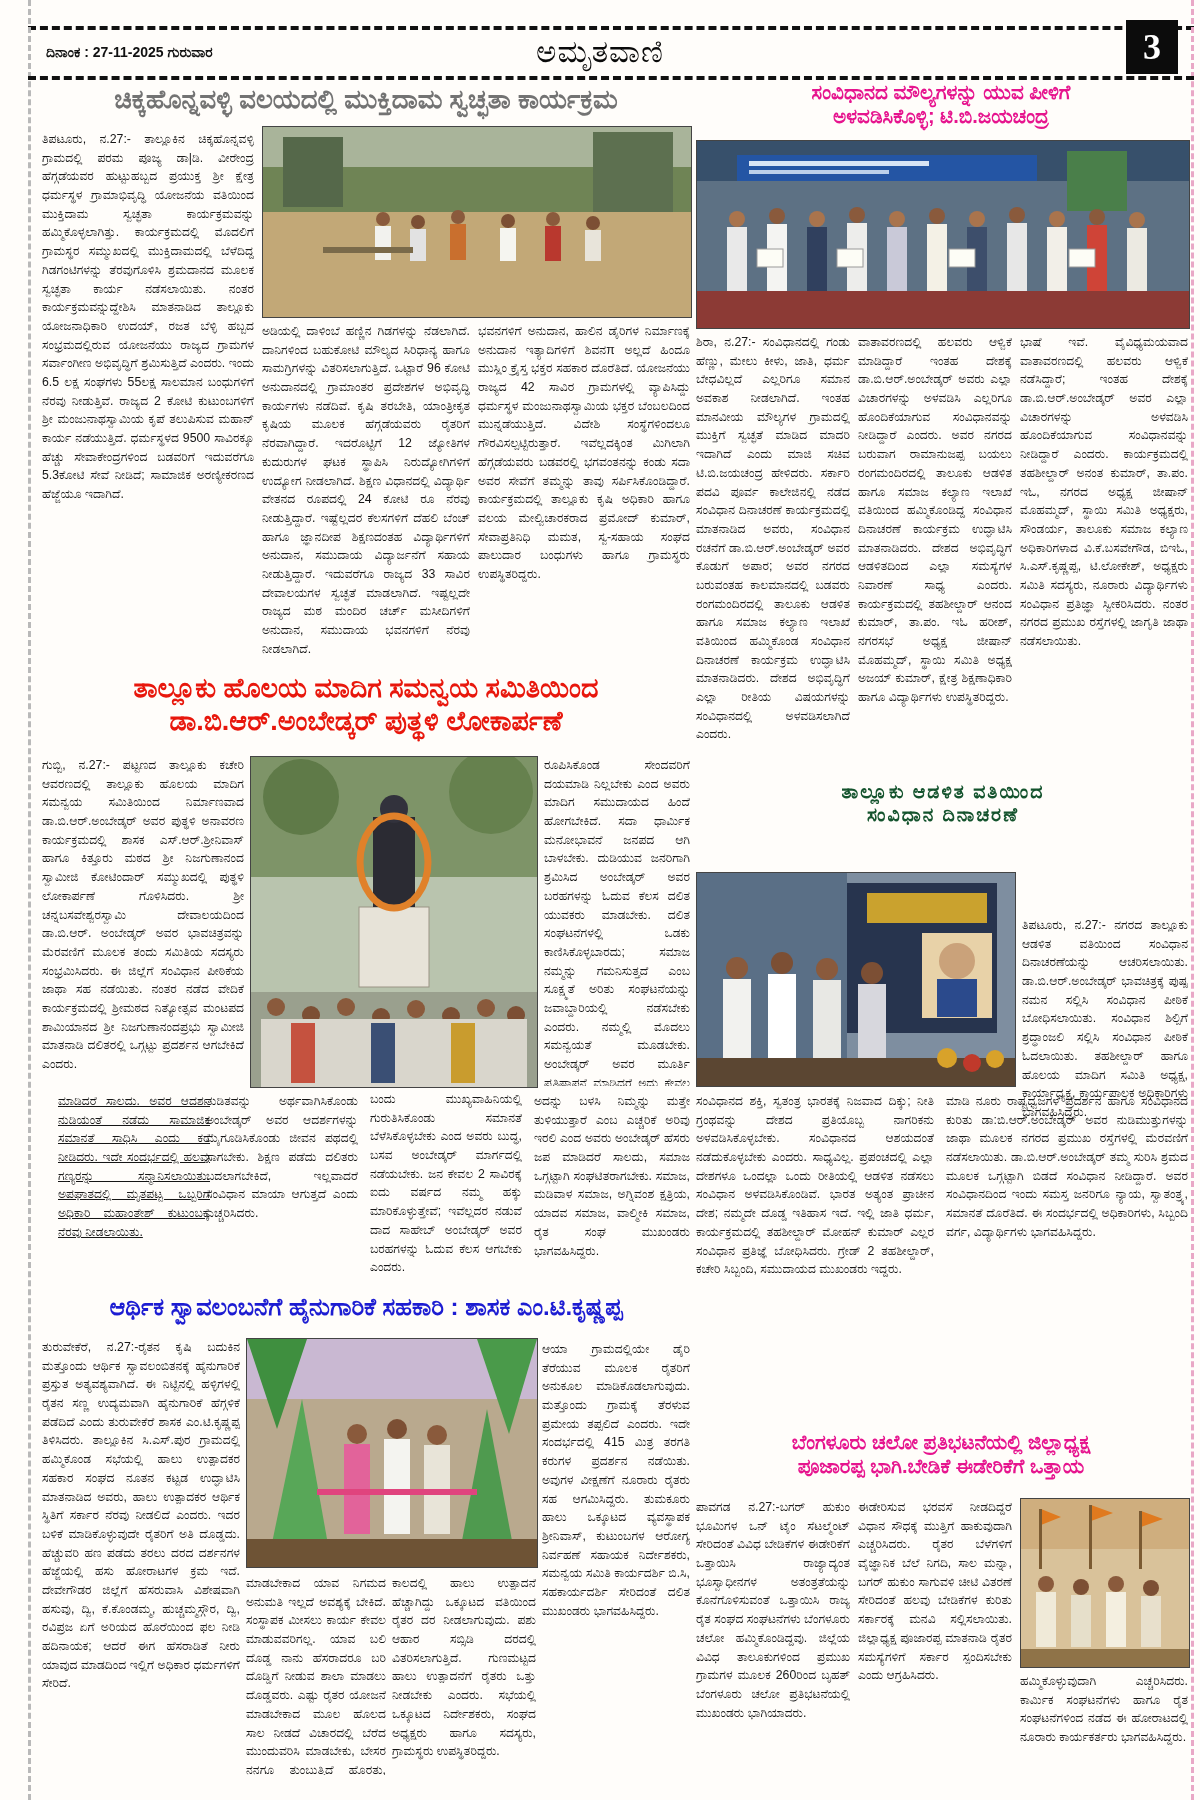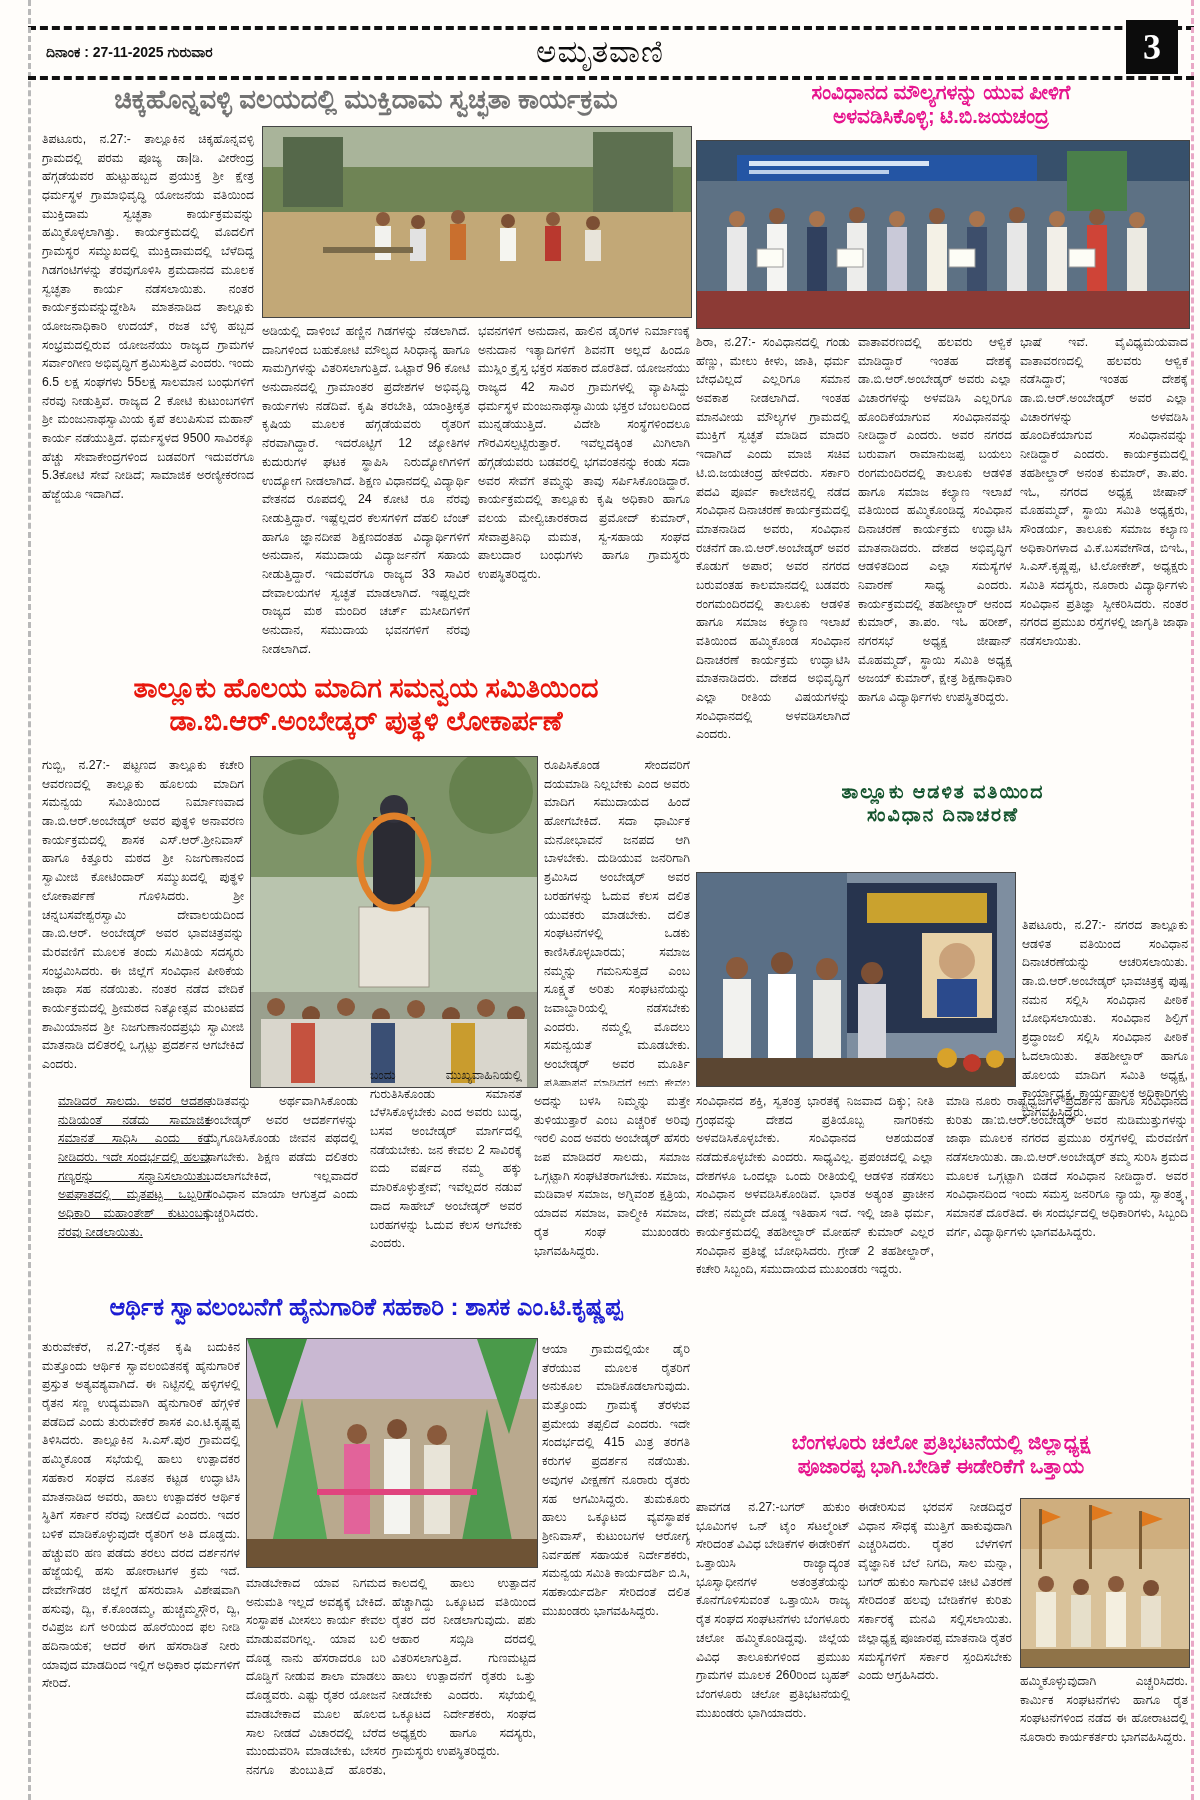--- a/index.html
+++ b/index.html
@@ -30,21 +30,21 @@
   .a-c3{left:478px;top:322px;width:212px;height:343px;}
   .ph-b{left:696px;top:140px;width:492px;height:187px;}
   .b-c1{left:696px;top:333px;width:154px;height:437px;}
   .b-c2{left:858px;top:333px;width:154px;height:437px;}
   .b-c3{left:1020px;top:333px;width:168px;height:437px;}
   .c-c1{left:42px;top:756px;width:202px;height:330px;}
   .ph-c{left:250px;top:756px;width:286px;height:330px;}
   .c-c2{left:544px;top:756px;width:146px;height:330px;}
   .c-c3{left:58px;top:1092px;width:152px;height:192px;text-decoration:underline;}
   .c-c4{left:206px;top:1092px;width:152px;height:192px;}
-  .c-c5{left:370px;top:1066px;width:152px;height:192px;}
+  .c-c5{left:370px;top:1090px;width:152px;height:192px;}
   .c-c6{left:534px;top:1092px;width:156px;height:192px;}
   .ph-d{left:696px;top:872px;width:318px;height:213px;}
   .d-c1{left:1022px;top:872px;width:166px;height:213px;margin-top:44px;}
   .d-c2{left:696px;top:1092px;width:238px;height:330px;}
   .d-c3{left:946px;top:1092px;width:242px;height:330px;}
   .f-c1{left:42px;top:1338px;width:198px;height:437px;}
   .ph-f{left:246px;top:1338px;width:290px;height:228px;}
   .f-c2{left:246px;top:1574px;width:140px;height:201px;}
   .f-c3{left:392px;top:1574px;width:144px;height:201px;}
   .f-c4{left:542px;top:1340px;width:148px;height:437px;}

